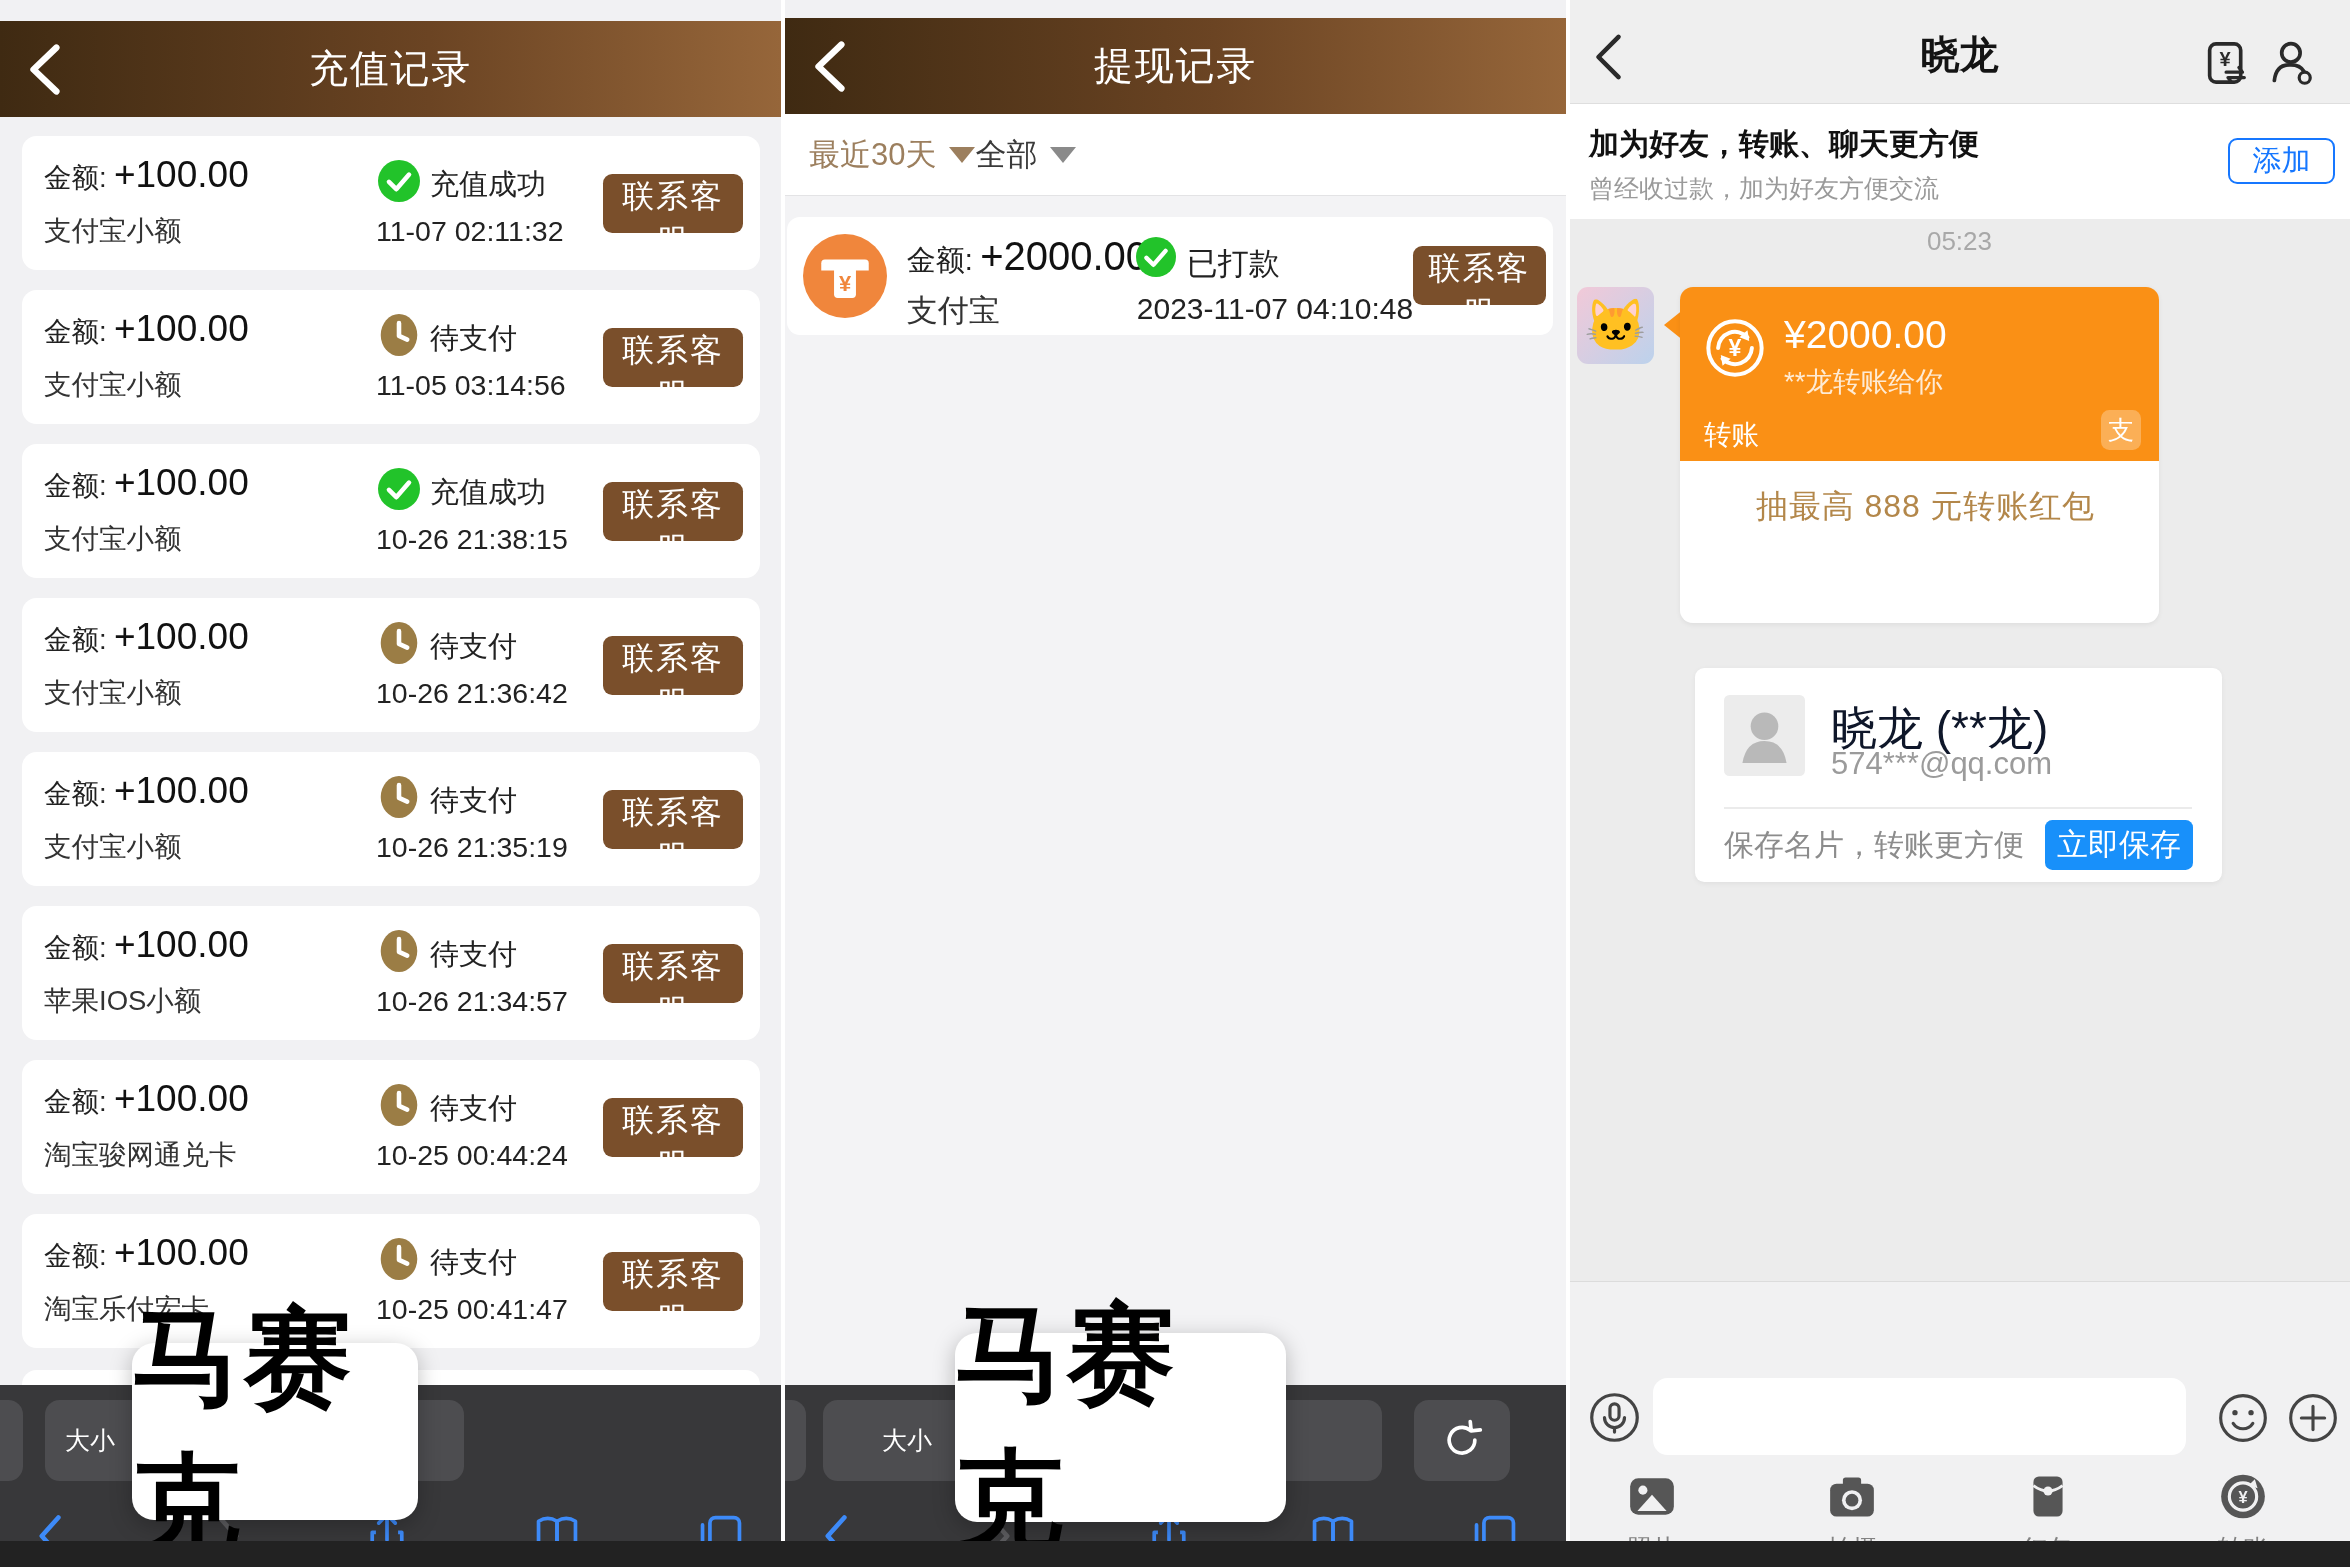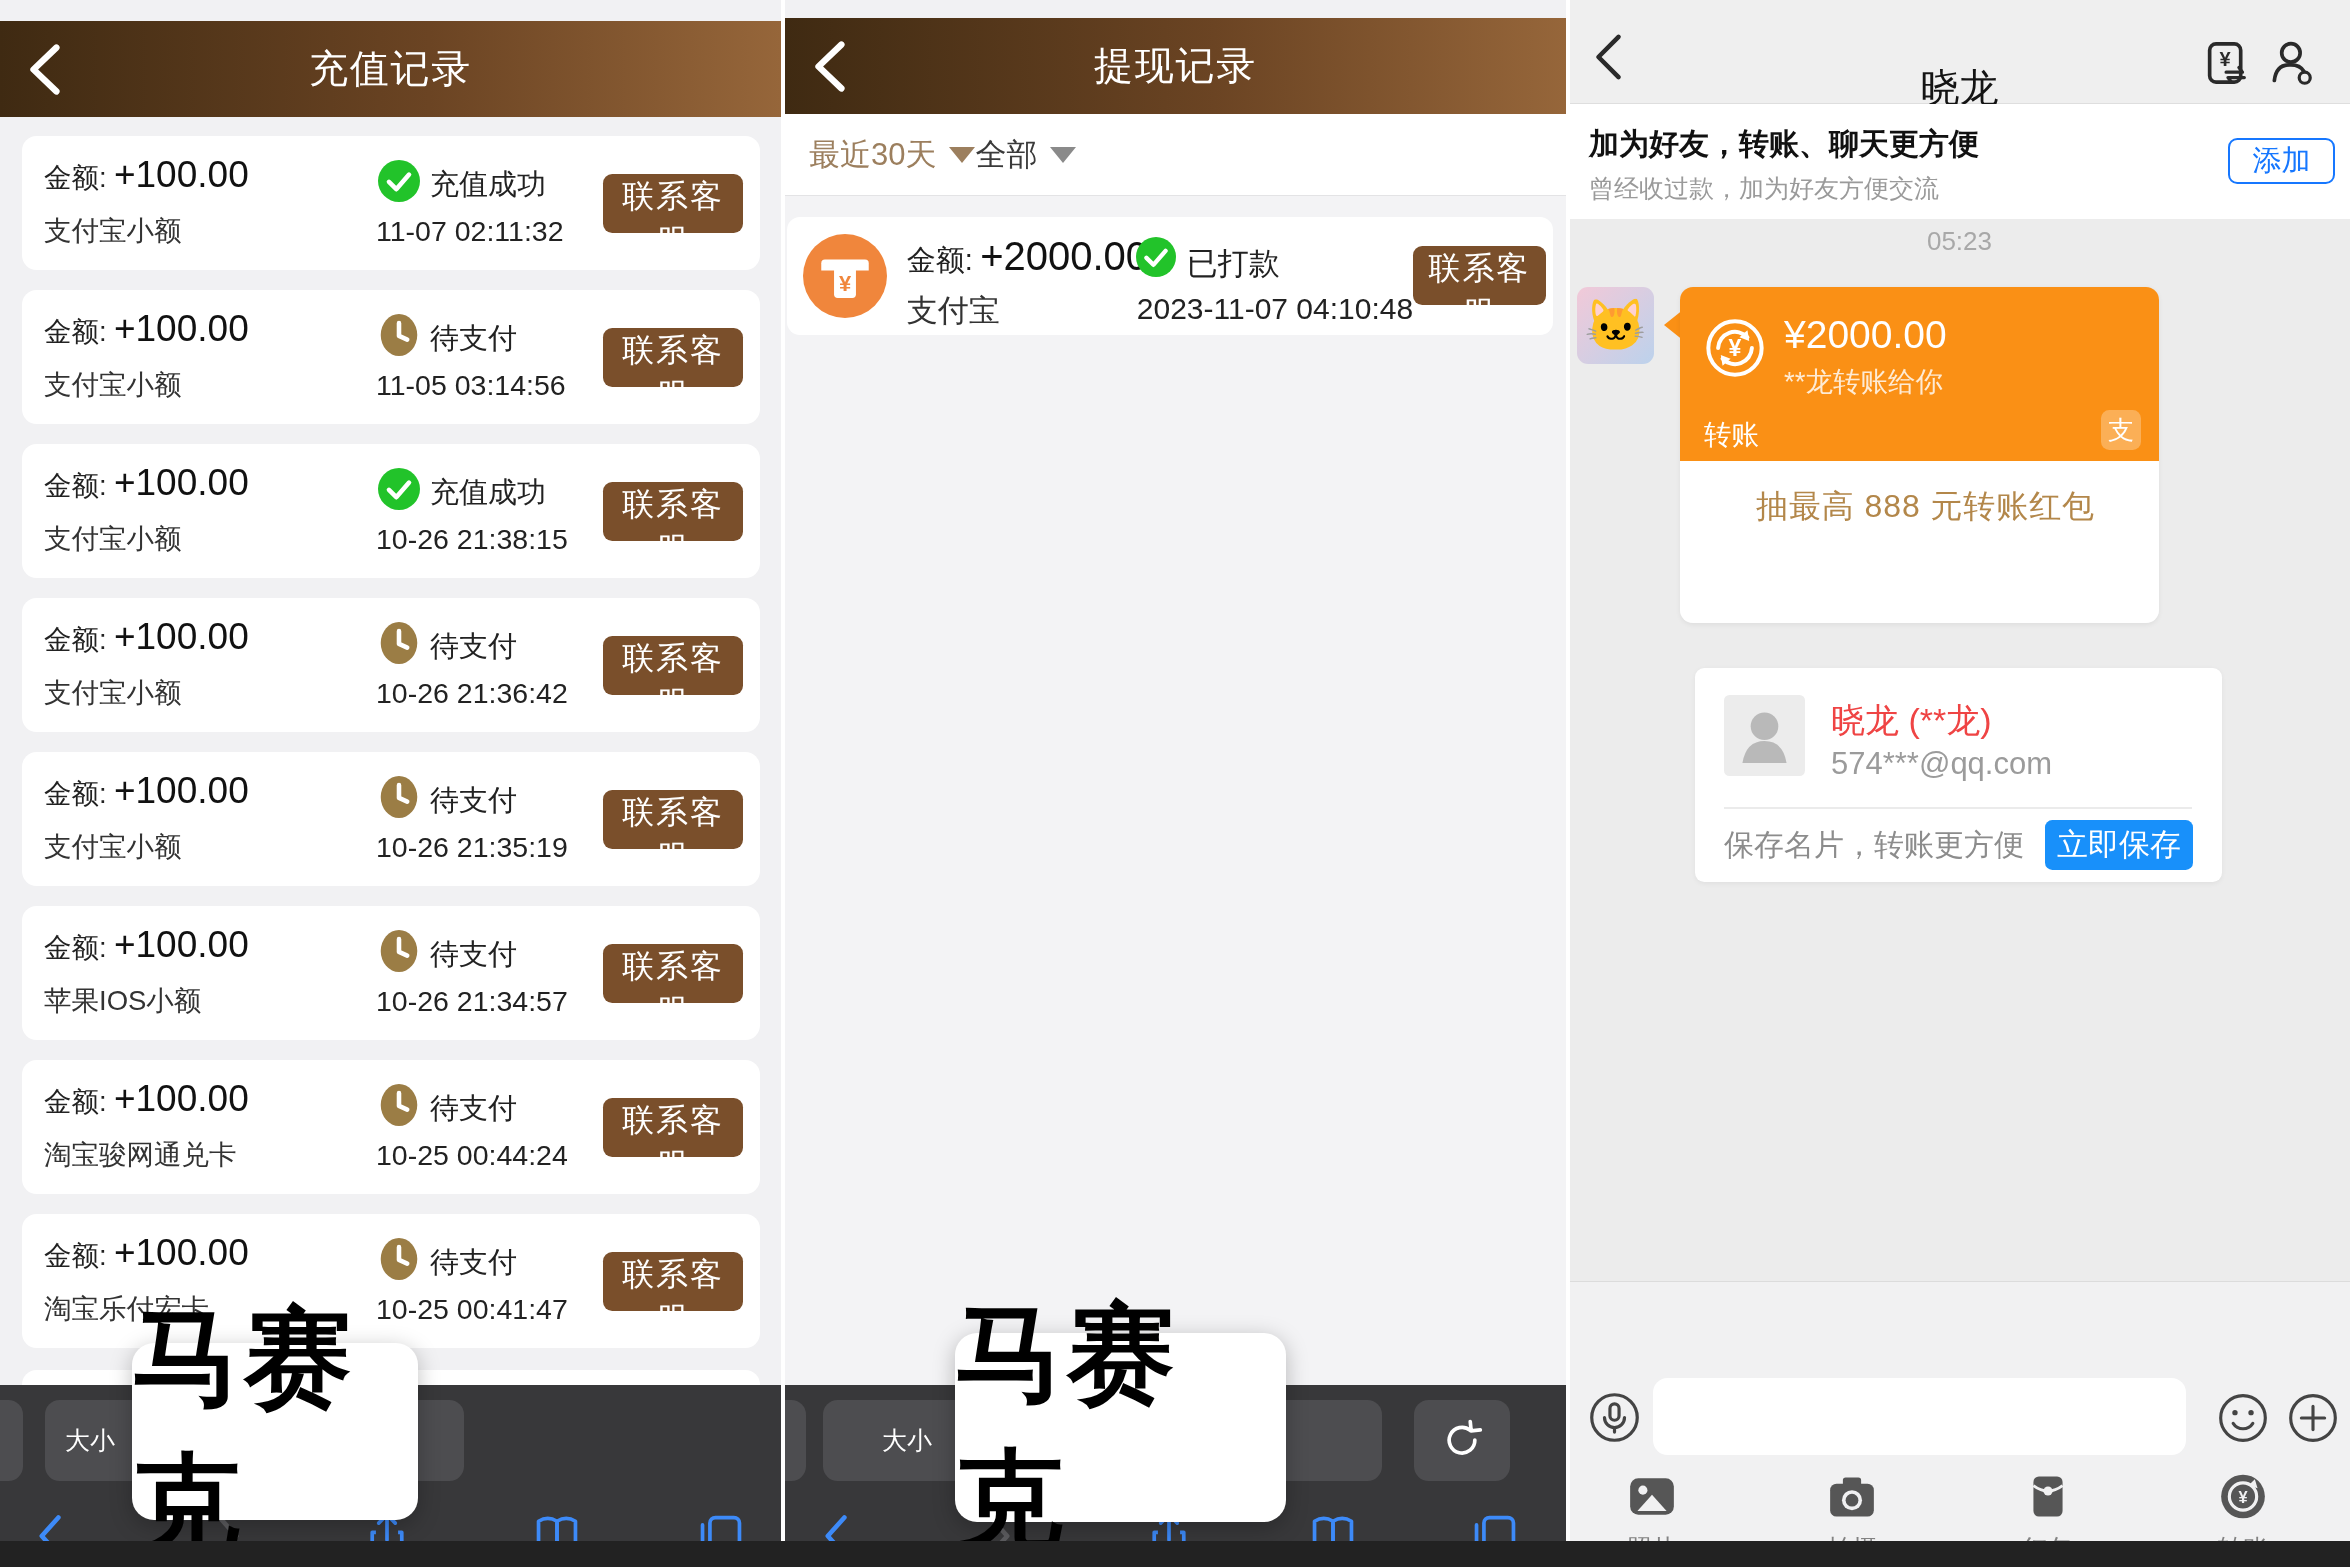--- a/index.html
+++ b/index.html
@@ -31,21 +31,21 @@
     display:flex;align-items:center;justify-content:center;z-index:30;}
   .mosaic span{font-size:108px;font-weight:900;color:#000;letter-spacing:3.7px;}
   .nav-ic{position:absolute;top:127px;width:48px;height:48px;}
   
   .filters{position:absolute;left:0;right:0;top:96px;height:81px;background:#fff;border-bottom:1.8px solid #e3e3e5;
     display:flex;align-items:center;}
   .fitem{display:flex;align-items:center;gap:13px;font-size:31px;}
   .caret{width:0;height:0;border-left:13px solid transparent;border-right:13px solid transparent;border-top:16.5px solid currentColor;}
   
   .rp-header{position:absolute;left:0;right:0;top:0;height:103px;background:#efefef;border-bottom:0.9px solid #dedede;}
-  .rp-title{position:absolute;left:0;right:0;top:27.5px;text-align:center;font-size:39px;font-weight:400;color:#141414;margin-top:33px;}
+  .rp-title{position:absolute;left:0;right:0;top:27.5px;text-align:center;font-size:39px;font-weight:700;color:#141414;}
   .friendbar{position:absolute;left:0;right:0;top:104px;height:115px;background:#fff;}
   .bubble-btn{border:0;font-family:inherit;}
   .tool-label{position:absolute;top:1532px;font-size:25px;color:#828282;transform:translateX(-50%);}
   .tool-ic{position:absolute;top:1471px;width:51px;height:51px;transform:translateX(-50%);}
   .seam{position:absolute;top:0;bottom:0;width:3.7px;background:#fff;z-index:40;}
 </style>
 </head>
 <body>
 
 <div id="stage">
@@ -374,21 +374,21 @@
       </div>
     </div>
 
     <div class="abs" style="left:126px;top:668px;width:527px;height:214px;background:#fff;border-radius:9.2px;box-shadow:0 1.8px 5.5px rgba(0,0,0,.05);">
       <div class="abs" style="left:29px;top:27px;width:81px;height:81px;background:#ececec;border-radius:5.5px;">
         <svg width="81" height="81" viewBox="0 0 88 88">
           <circle cx="44" cy="34" r="15" fill="#b9b9b9"></circle>
           <path d="M20 74 Q24 50 44 50 Q64 50 68 74 Z" fill="#b9b9b9"></path>
         </svg>
       </div>
-      <div class="abs" style="left:136px;top:30px;font-size:34px;font-weight:500;color:#ef4444;">晓龙 (**龙)</div>
+      <div class="abs" style="left:136px;top:30px;font-size:46px;font-weight:500;color:#0f172a;">晓龙 (**龙)</div>
       <div class="abs" style="left:136px;top:78px;font-size:31px;color:#9b9b9b;">574***@qq.com</div>
       <div class="abs" style="left:29px;top:139px;width:468px;height:1.8px;background:#ebebeb;"></div>
       <div class="abs" style="left:29px;top:157px;font-size:30px;color:#8c8c8c;">保存名片，转账更方便</div>
       <button class="abs bubble-btn" style="left:350px;top:152px;width:148px;height:50px;background:#1890fa;border-radius:7.3px;color:#fff;font-size:31px;">立即保存</button>
     </div>
 
     <div class="abs" style="left:0;right:0;top:1281px;bottom:0;background:#f1f1f2;border-top:1.8px solid #dcdcdc;">
 
       <svg class="abs" style="left:20px;top:110px;" width="51" height="51" viewBox="0 0 56 56">
         <circle cx="28" cy="28" r="25" fill="none" stroke="#444" stroke-width="3.5"></circle>

